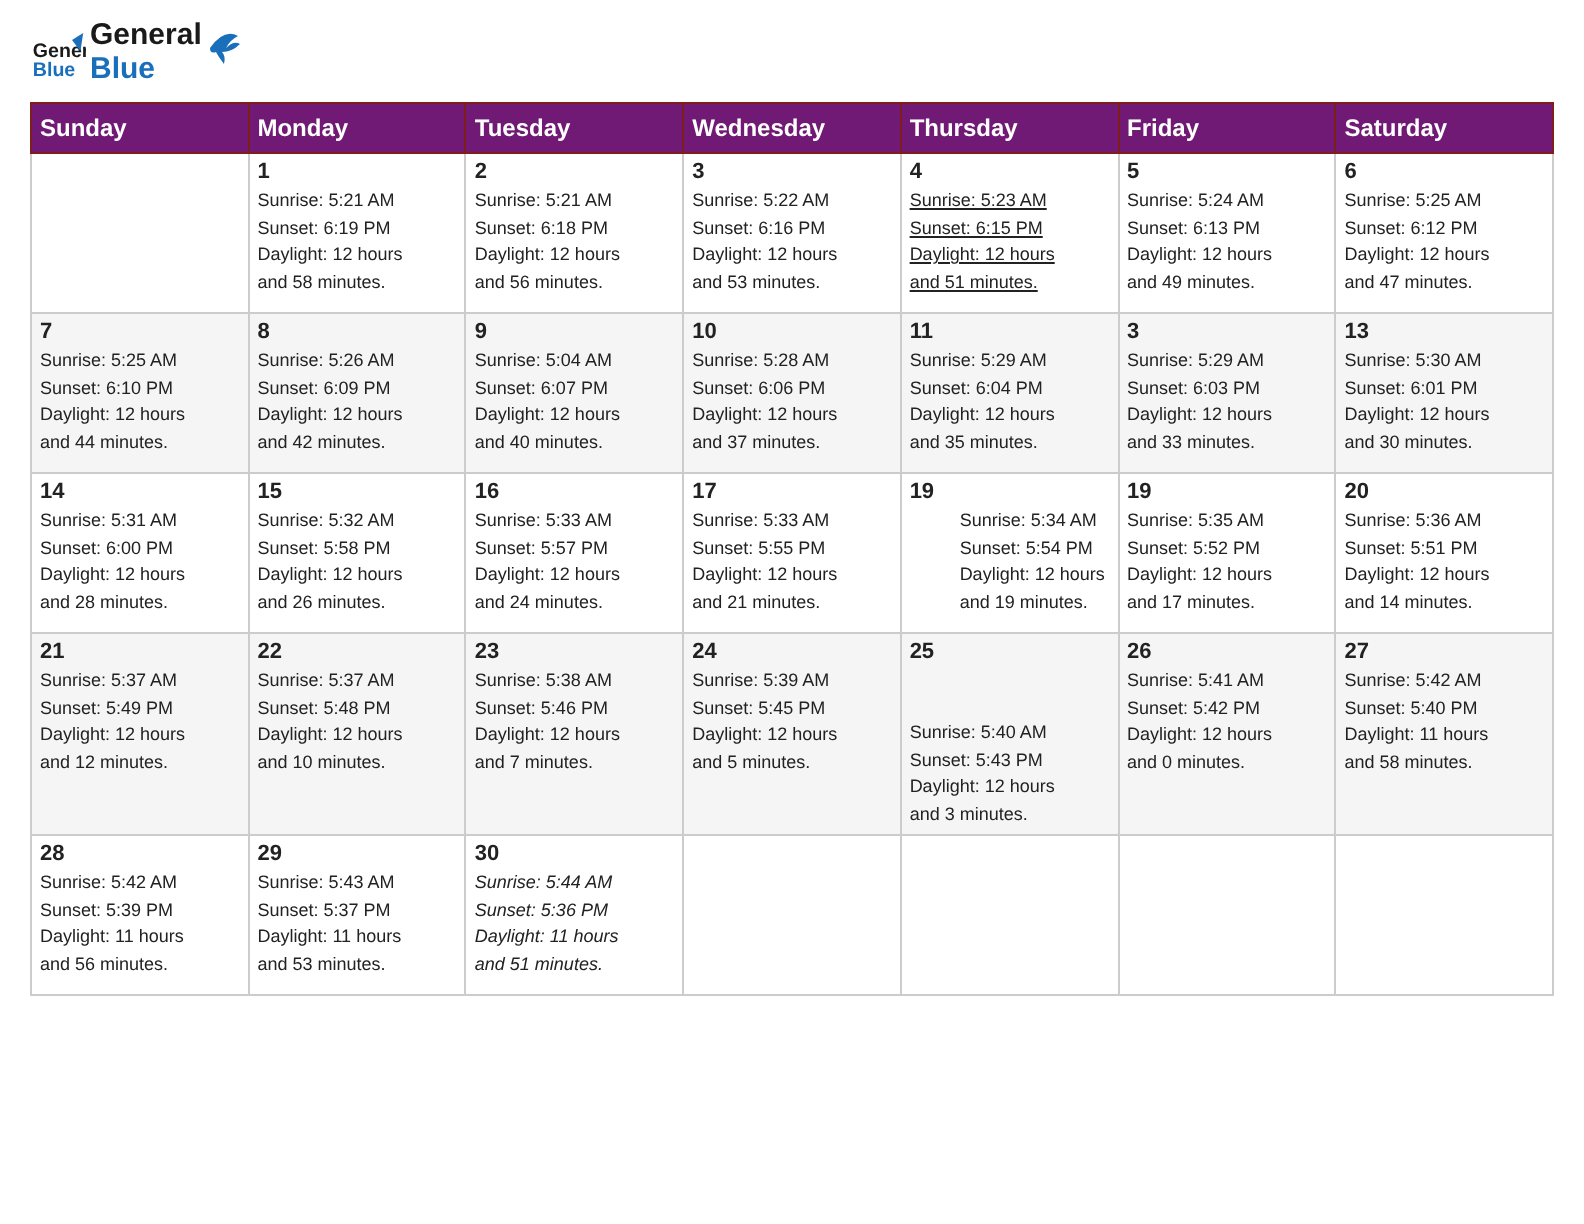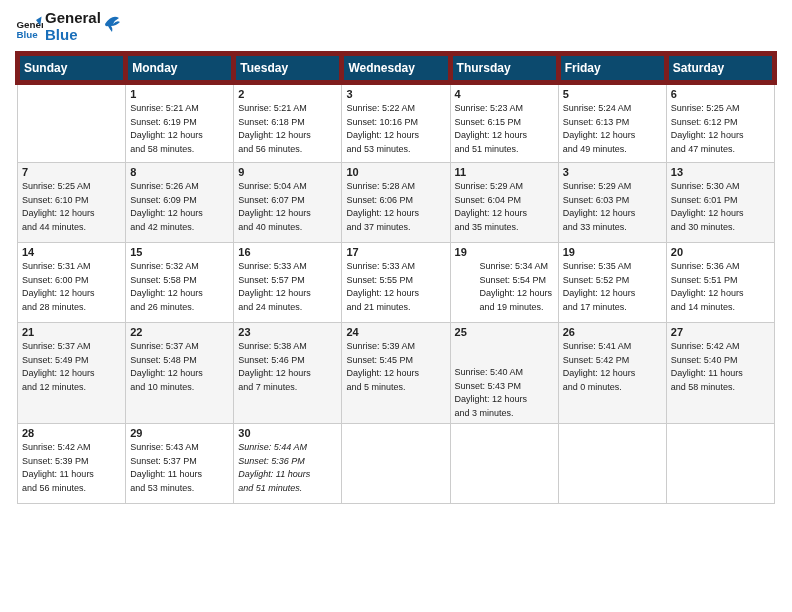--- a/index.html
+++ b/index.html
@@ -41,27 +41,27 @@
     .location {
       font-size: 15px;
       color: #333;
     }
     table {
       width: 100%;
       border-collapse: collapse;
       table-layout: fixed;
     }
     thead tr th {
-      background-color: #0c4a6e;
+      background-color: #701a75;
       color: white;
       font-size: 12px;
       font-weight: bold;
       padding: 5px 4px;
       text-align: left;
-      border: 5px solid #7f1d1d;
+      border: 1px solid #7f1d1d;
     }
     tbody tr td {
       border: 1px solid #ccc;
       vertical-align: top;
       padding: 3px 4px;
       font-size: 9px;
       color: #222;
       height: 80px;
     }
     tbody tr:nth-child(odd) td {
@@ -130,27 +130,27 @@
           <td>
             <span class="day-num">2</span>
             <div class="day-info" style="white-space: pre-line;">Sunrise: 5:21 AM
 Sunset: 6:18 PM
 Daylight: 12 hours
 and 56 minutes.</div>
           </td>
           <td>
             <span class="day-num">3</span>
             <div class="day-info" style="white-space: pre-line;">Sunrise: 5:22 AM
-Sunset: 10:16 PM
+Sunset: 6:16 PM
 Daylight: 12 hours
 and 53 minutes.</div>
           </td>
           <td>
             <span class="day-num">4</span>
-            <div class="day-info" style="white-space: pre-line;">Sunrise: 5:23 AM
+            <div class="day-info" style="white-space: pre-line; text-decoration: underline;">Sunrise: 5:23 AM
 Sunset: 6:15 PM
 Daylight: 12 hours
 and 51 minutes.</div>
           </td>
           <td>
             <span class="day-num">5</span>
             <div class="day-info" style="white-space: pre-line;">Sunrise: 5:24 AM
 Sunset: 6:13 PM
 Daylight: 12 hours
 and 49 minutes.</div>

